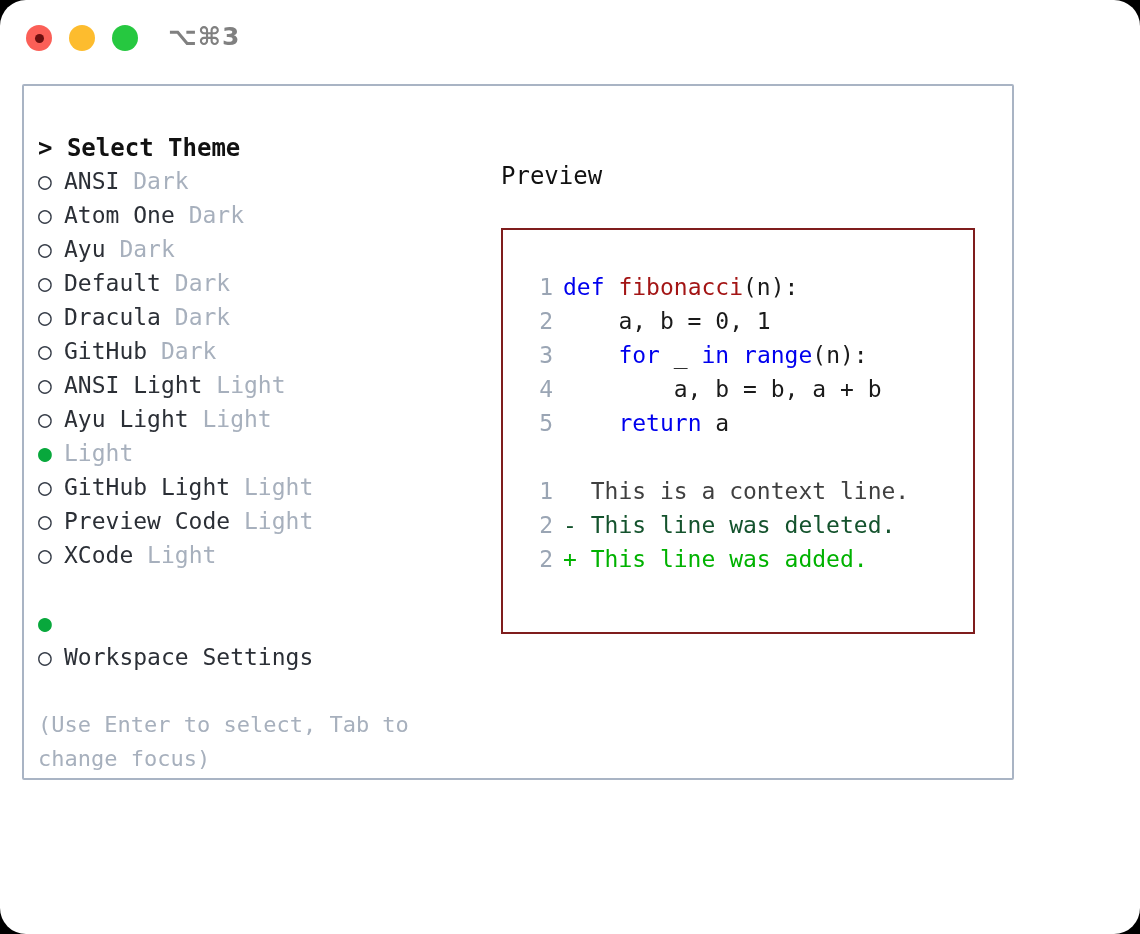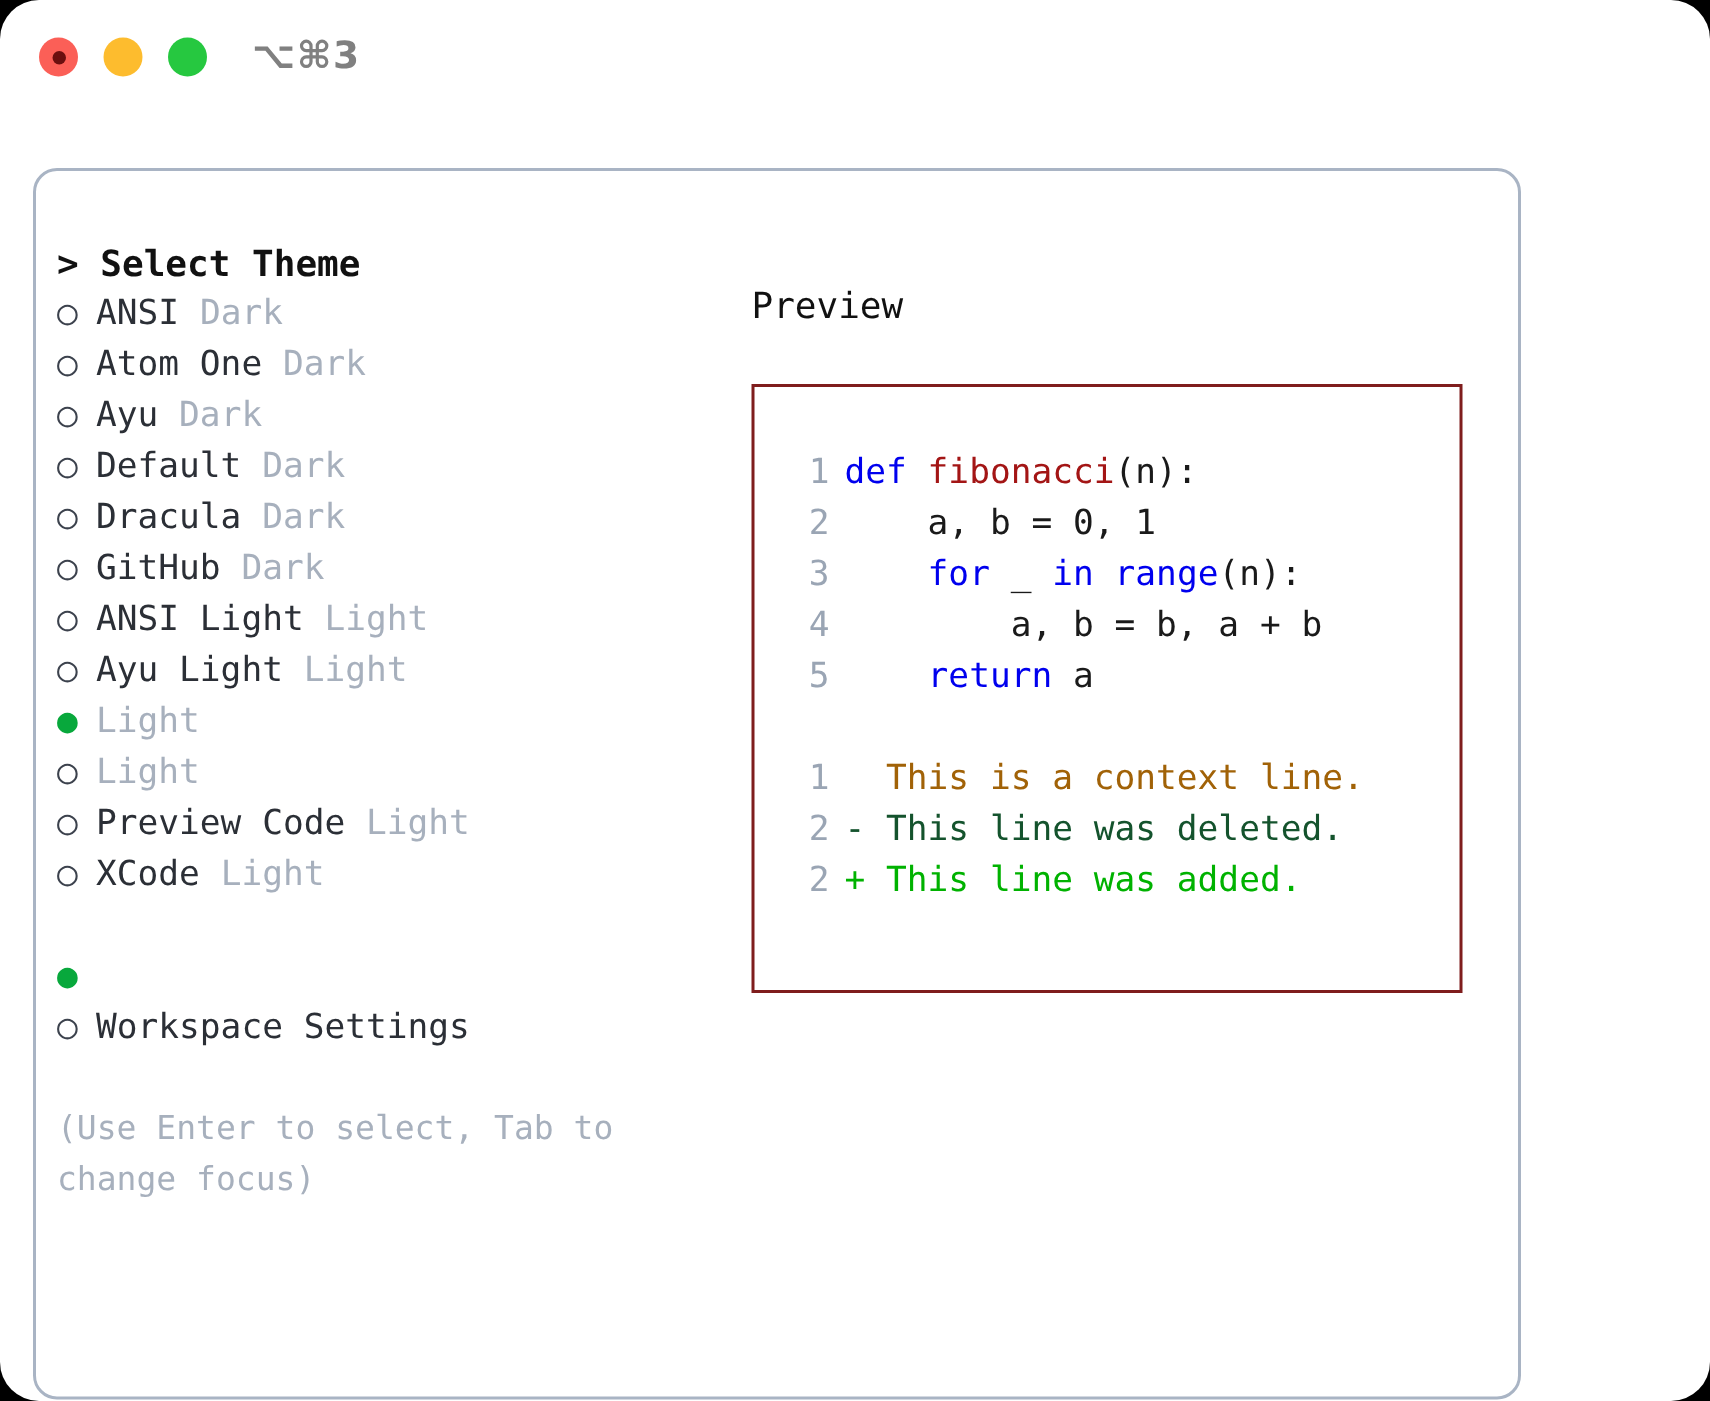--- a/index.html
+++ b/index.html
@@ -66,25 +66,25 @@
     font-weight: bold;
     color: #808080;
     letter-spacing: 1px;
     white-space: pre;
   }
 
   
   .panel {
     position: absolute;
     left: 22px;
-    top: 112px;
+    top: 84px;
     width: 992px;
-    height: 821px;
+    height: 696px;
     border: 2px solid #a9b4c4;
-    border-radius: 16px;
+    border-radius: 2px;
     box-sizing: border-box;
   }
 
   .columns {
     position: absolute;
     left: 0; top: 0;
     width: 100%; height: 100%;
   }
 
   
@@ -169,21 +169,21 @@
   .gutter {
     display: inline-block;
     width: 34px;
     text-align: right;
     color: #9aa5b4;
     margin-right: 10px;
   }
   .kw   { color: #0000ee; }
   .fn   { color: #a31515; }
   .plain{ color: #1a1a1a; }
-  .ctx  { color: #a16207; }
+  .ctx  { color: #404040; }
   .del  { color: #14532d; }
   .add  { color: #00b200; }
   .blank-line { display: block; height: 34px; }
 </style>
 </head>
 <body>
 
 <div class="window">
 
   <div class="titlebar">
@@ -206,21 +206,21 @@
         <div id="theme-list">
             <div class="row"><span class="marker">○</span><span class="label">ANSI </span><span class="tag">Dark</span></div>
             <div class="row"><span class="marker">○</span><span class="label">Atom One </span><span class="tag">Dark</span></div>
             <div class="row"><span class="marker">○</span><span class="label">Ayu </span><span class="tag">Dark</span></div>
             <div class="row"><span class="marker">○</span><span class="label">Default </span><span class="tag">Dark</span></div>
             <div class="row"><span class="marker">○</span><span class="label">Dracula </span><span class="tag">Dark</span></div>
             <div class="row"><span class="marker">○</span><span class="label">GitHub </span><span class="tag">Dark</span></div>
             <div class="row"><span class="marker">○</span><span class="label">ANSI Light </span><span class="tag">Light</span></div>
             <div class="row"><span class="marker">○</span><span class="label">Ayu Light </span><span class="tag">Light</span></div>
             <div class="row"><span class="marker sel">●</span><span class="tag">Light</span></div>
-            <div class="row"><span class="marker">○</span><span class="tag">Light</span></div>
+            <div class="row"><span class="marker">○</span><span class="label">GitHub Light </span><span class="tag">Light</span></div>
             <div class="row"><span class="marker">○</span><span class="label">Preview Code </span><span class="tag">Light</span></div>
             <div class="row"><span class="marker">○</span><span class="label">XCode </span><span class="tag">Light</span></div>
           </div>
 
         <div class="spacer-sm"></div>
 
 
         <div id="apply-list">
             <div class="row"><span class="marker sel">●</span></div>
             <div class="row"><span class="marker">○</span><span class="label">Workspace Settings</span></div>

